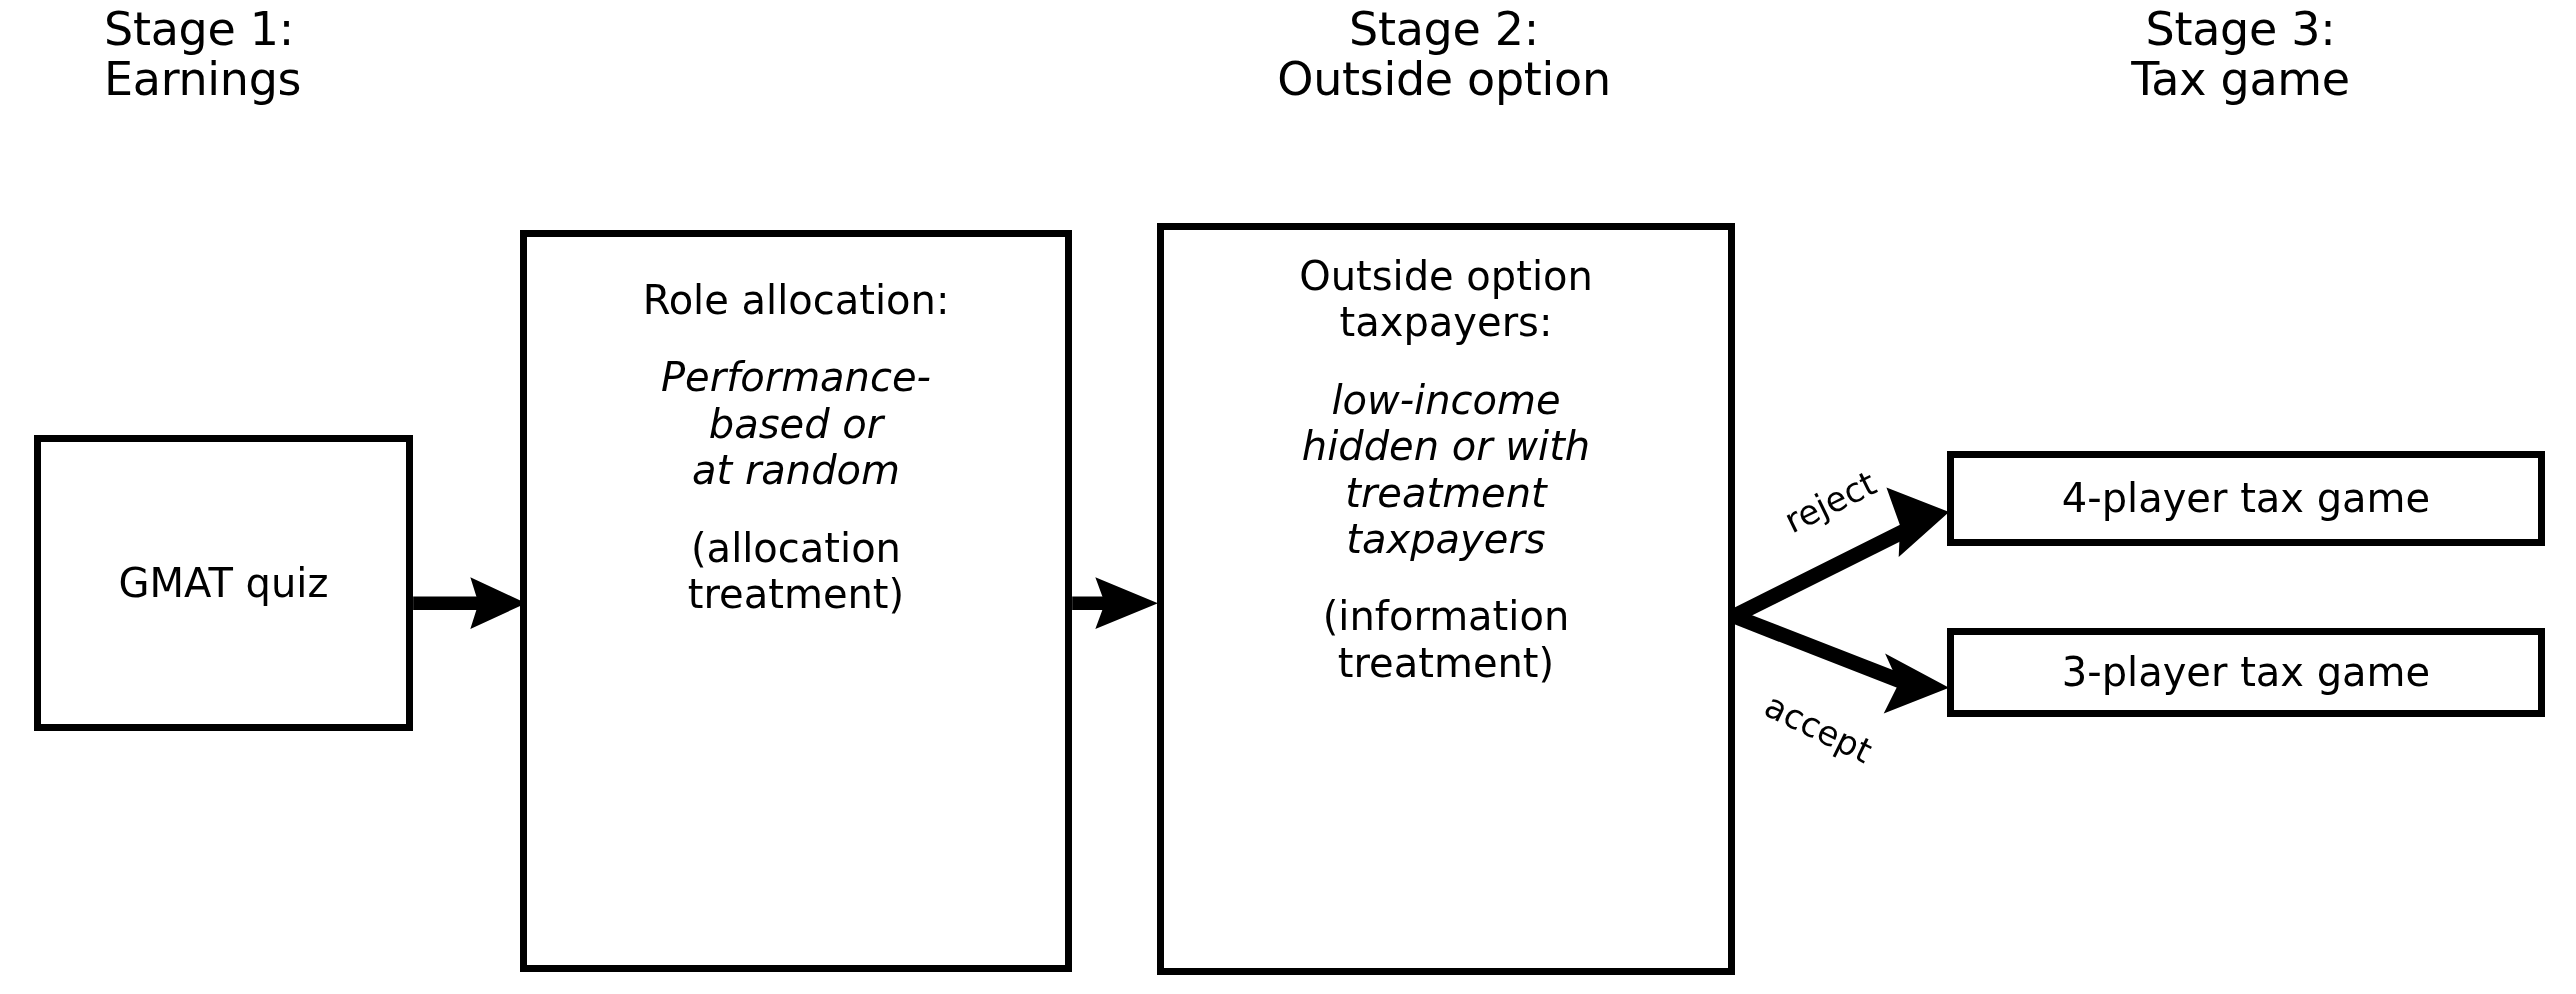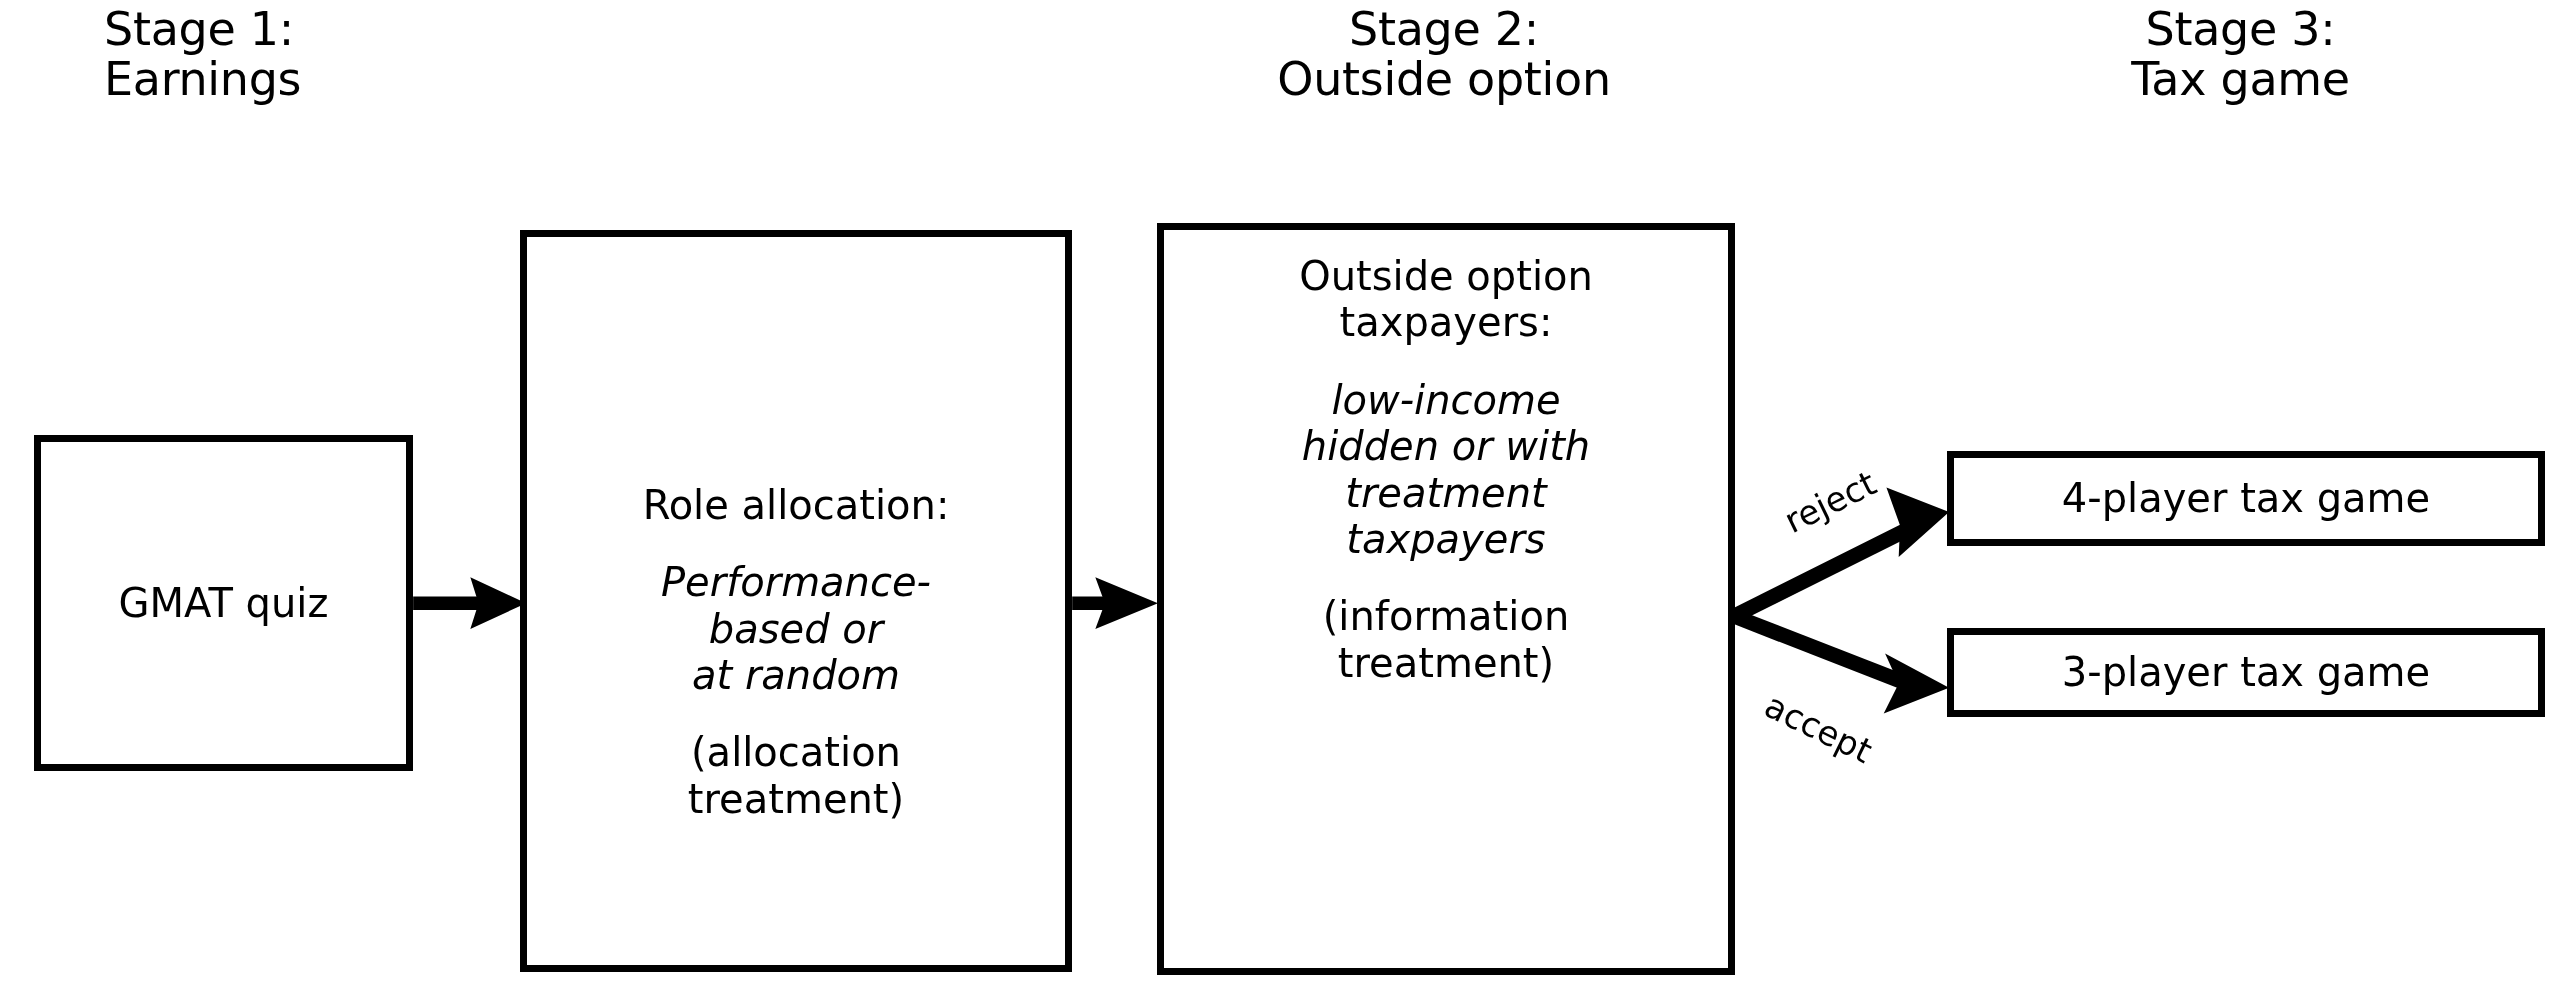--- a/index.html
+++ b/index.html
@@ -44,29 +44,28 @@
   }
   .pbox .line {
     font-size: 40px;
     line-height: 1.16;
     white-space: pre;
   }
   .pbox .line.italic { font-style: italic; }
   .pbox .gap { height: 31px; }
 
   #box-gmat {
-    left: 34px;  top: 435px;  width: 379px; height: 336px;
+    left: 34px;  top: 435px;  width: 379px; height: 296px;
     justify-content: center;
   }
   #box-gmat .line { font-size: 40px; }
 
   #box-role {
     left: 520px; top: 230px;  width: 552px; height: 742px;
-    padding-top: 102px;
-    justify-content: center;
+    padding-top: 40px;
   }
 
   #box-outside {
     left: 1157px; top: 223px; width: 578px; height: 752px;
     padding-top: 23px;
   }
 
   #box-4p {
     left: 1947px; top: 451px; width: 598px; height: 95px;
     justify-content: center;

